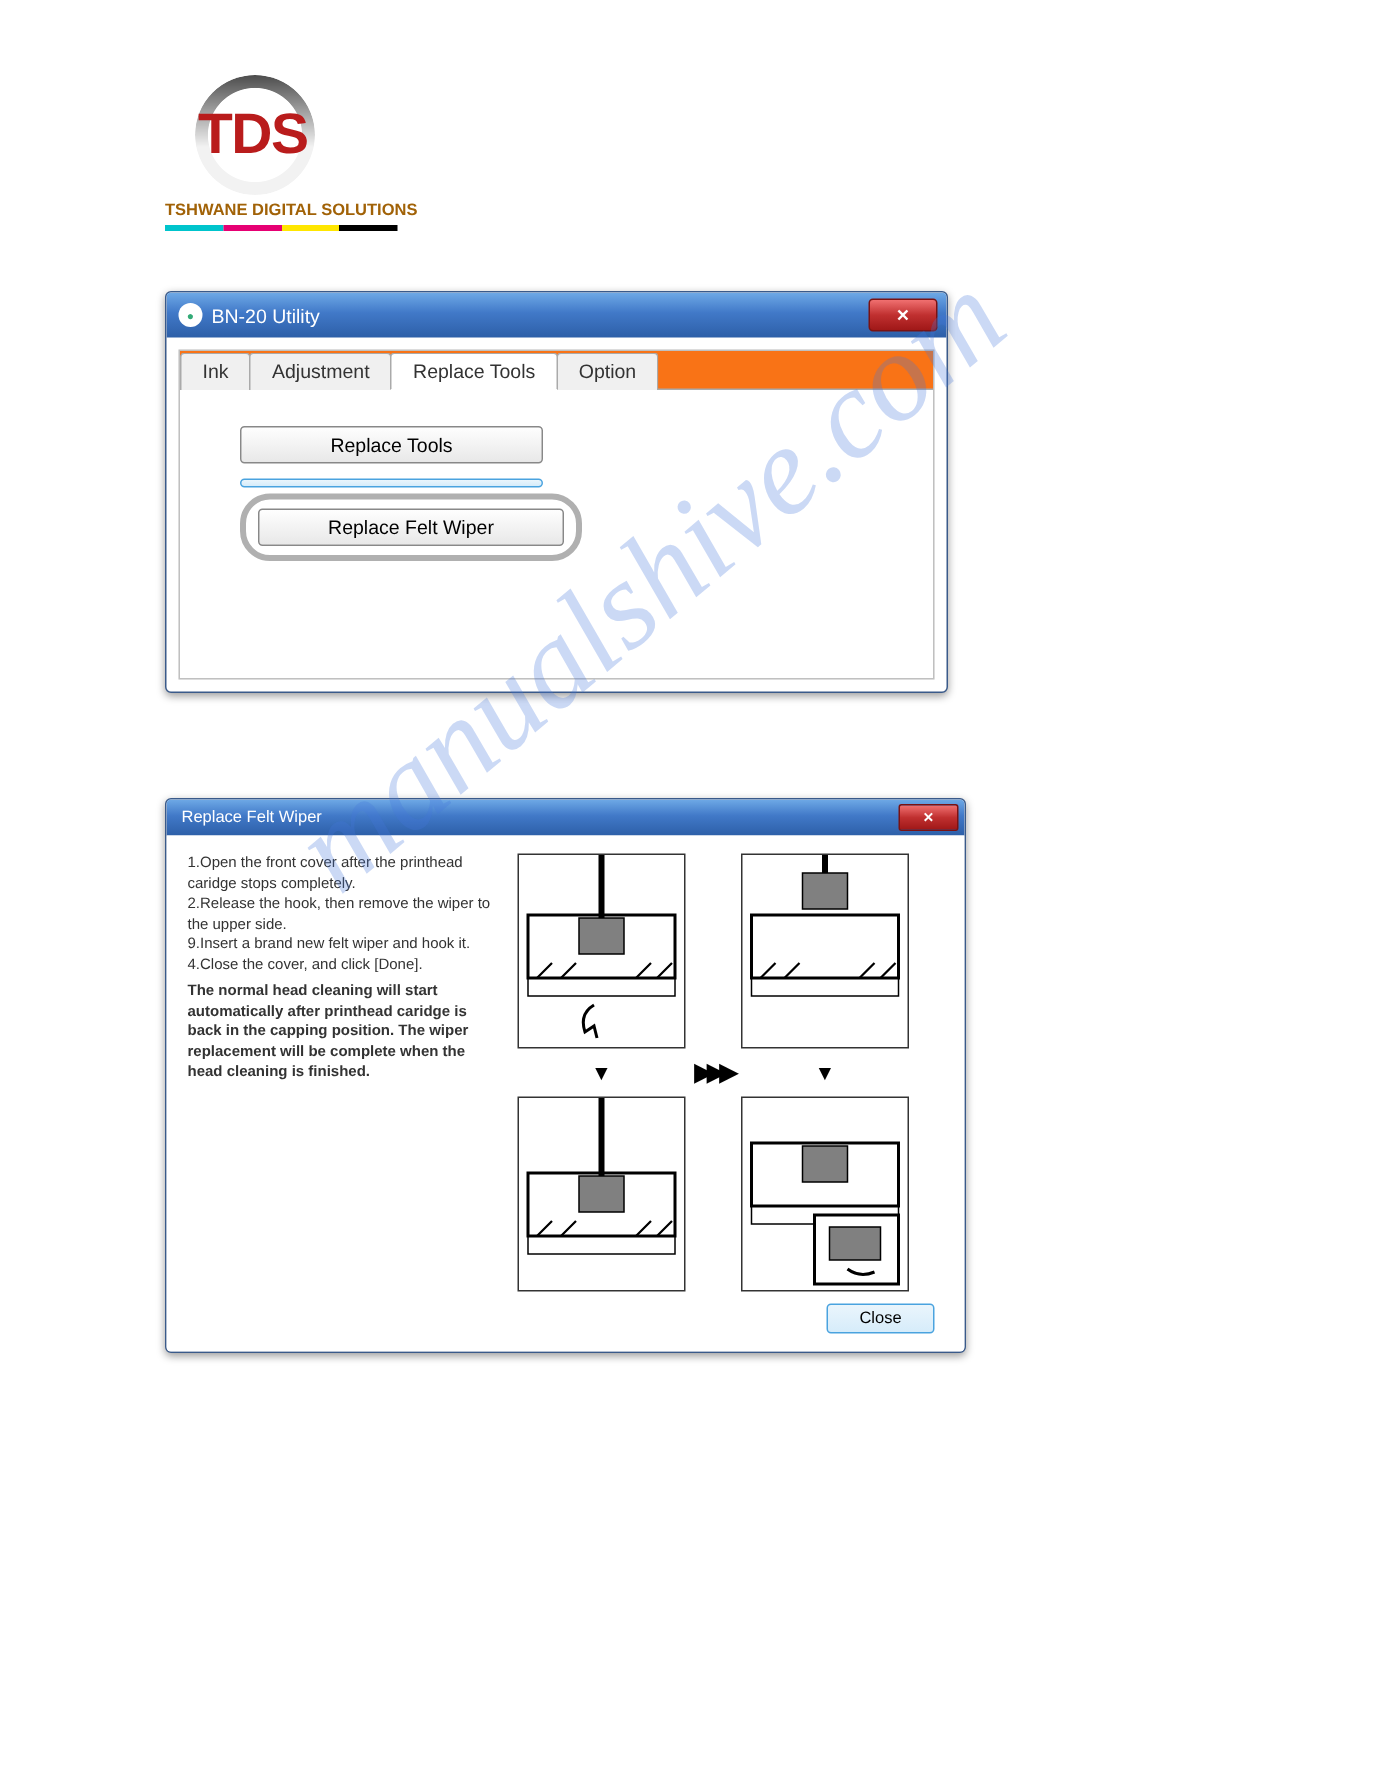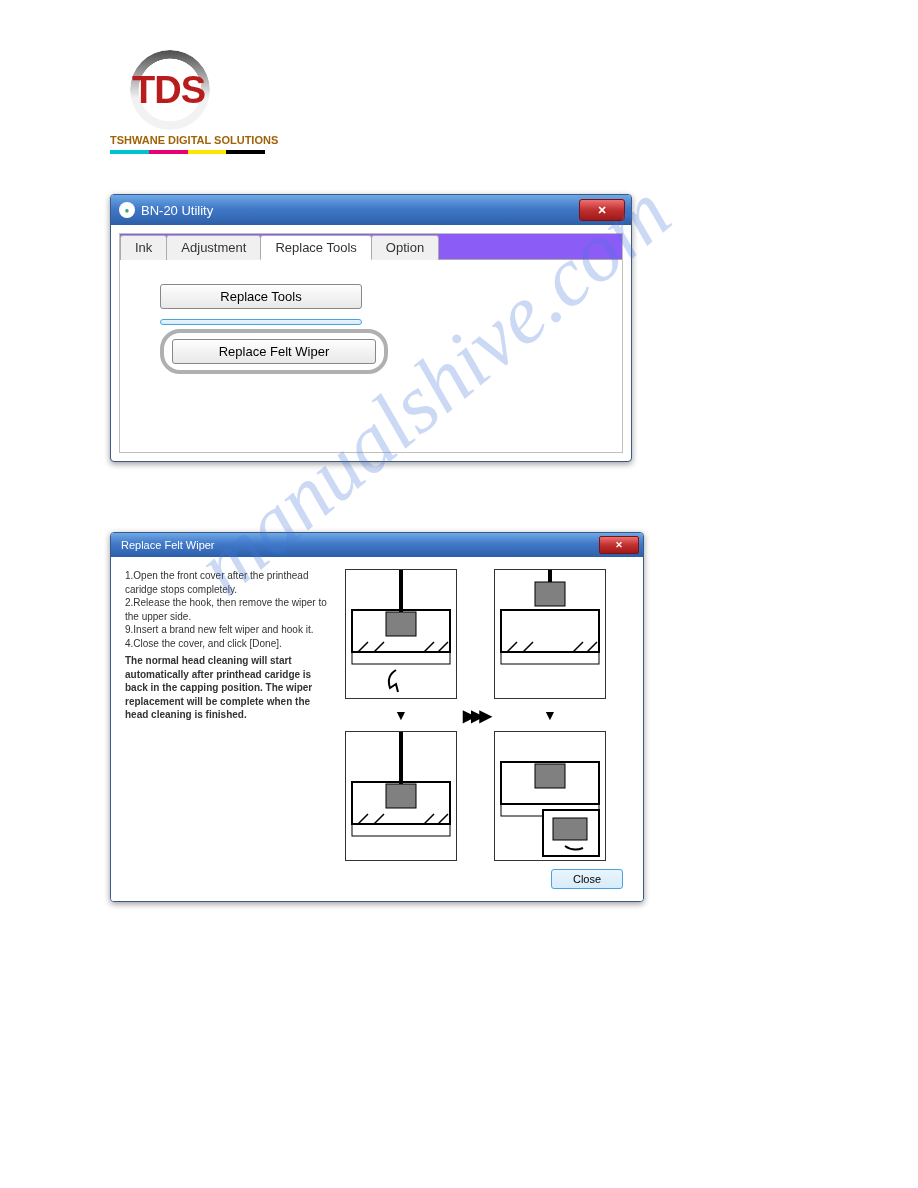--- a/index.html
+++ b/index.html
@@ -112,21 +112,21 @@
   }
   .client1 {
     background: #f4f4f4;
     border: 1px solid #c0c0c0;
     margin: 8px;
     padding: 0px;
   }
   .tabrow {
     display: flex;
     border-bottom: 1px solid #aaa;
-    background: #8b5cf6;
+    background: #f97316;
   }
   .tab {
     padding: 4px 14px;
     font-size: 13px;
     color: #333;
     border: 1px solid #aaa;
     border-bottom: none;
     background: #f0f0f0;
     margin-right: -1px;
     position: relative;

